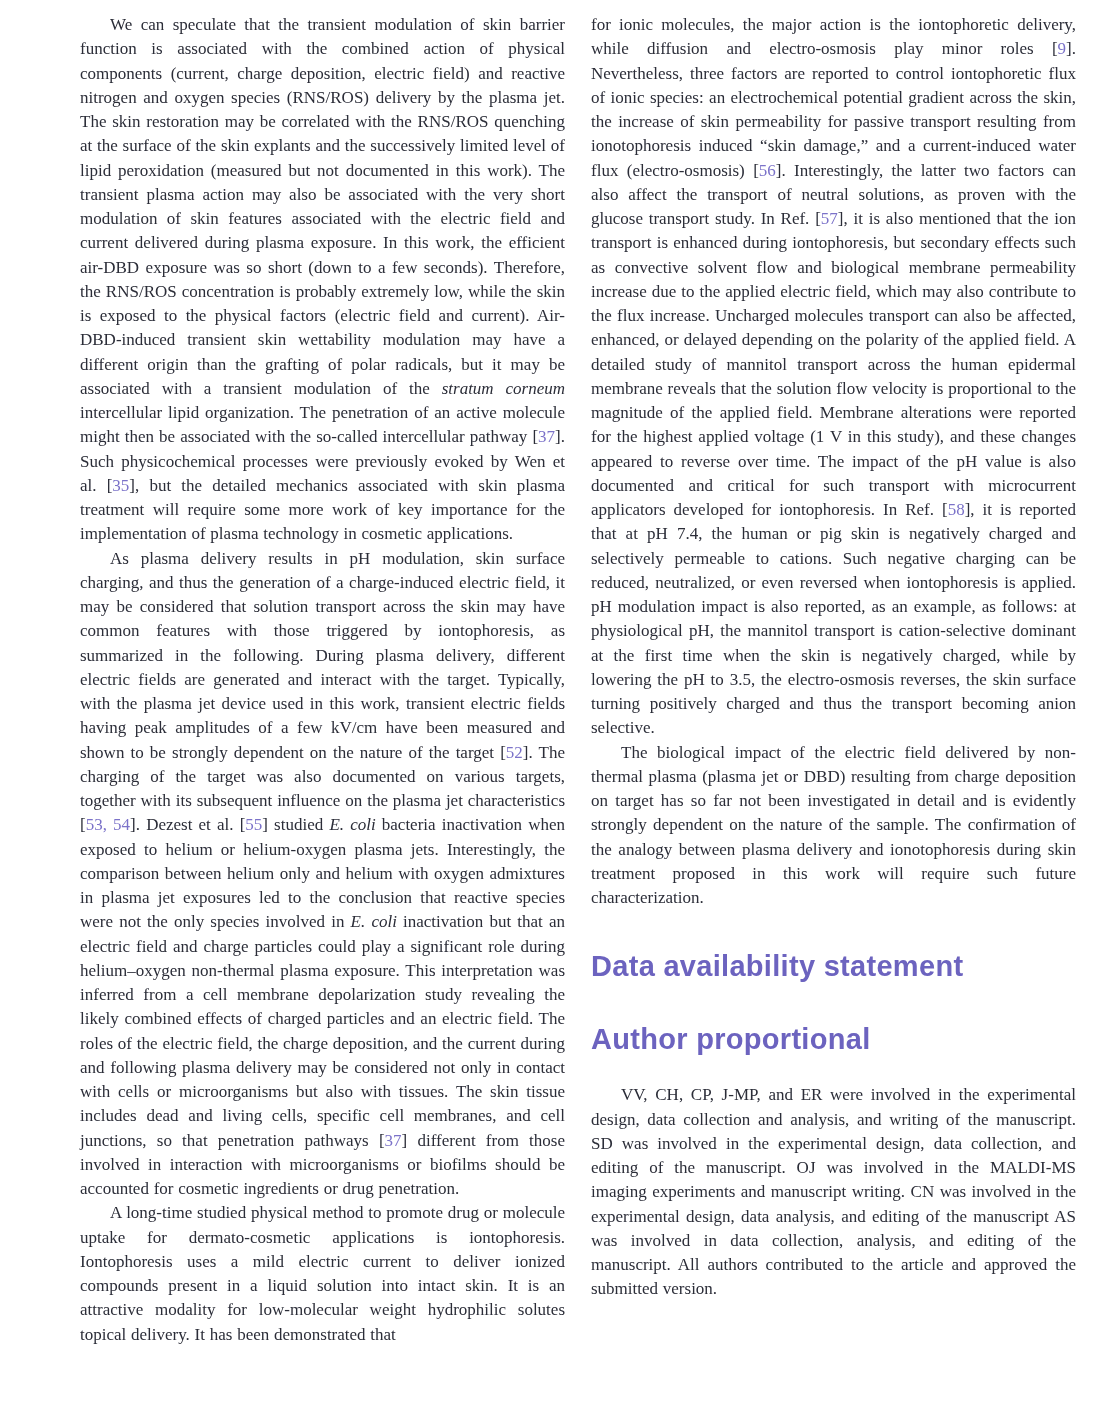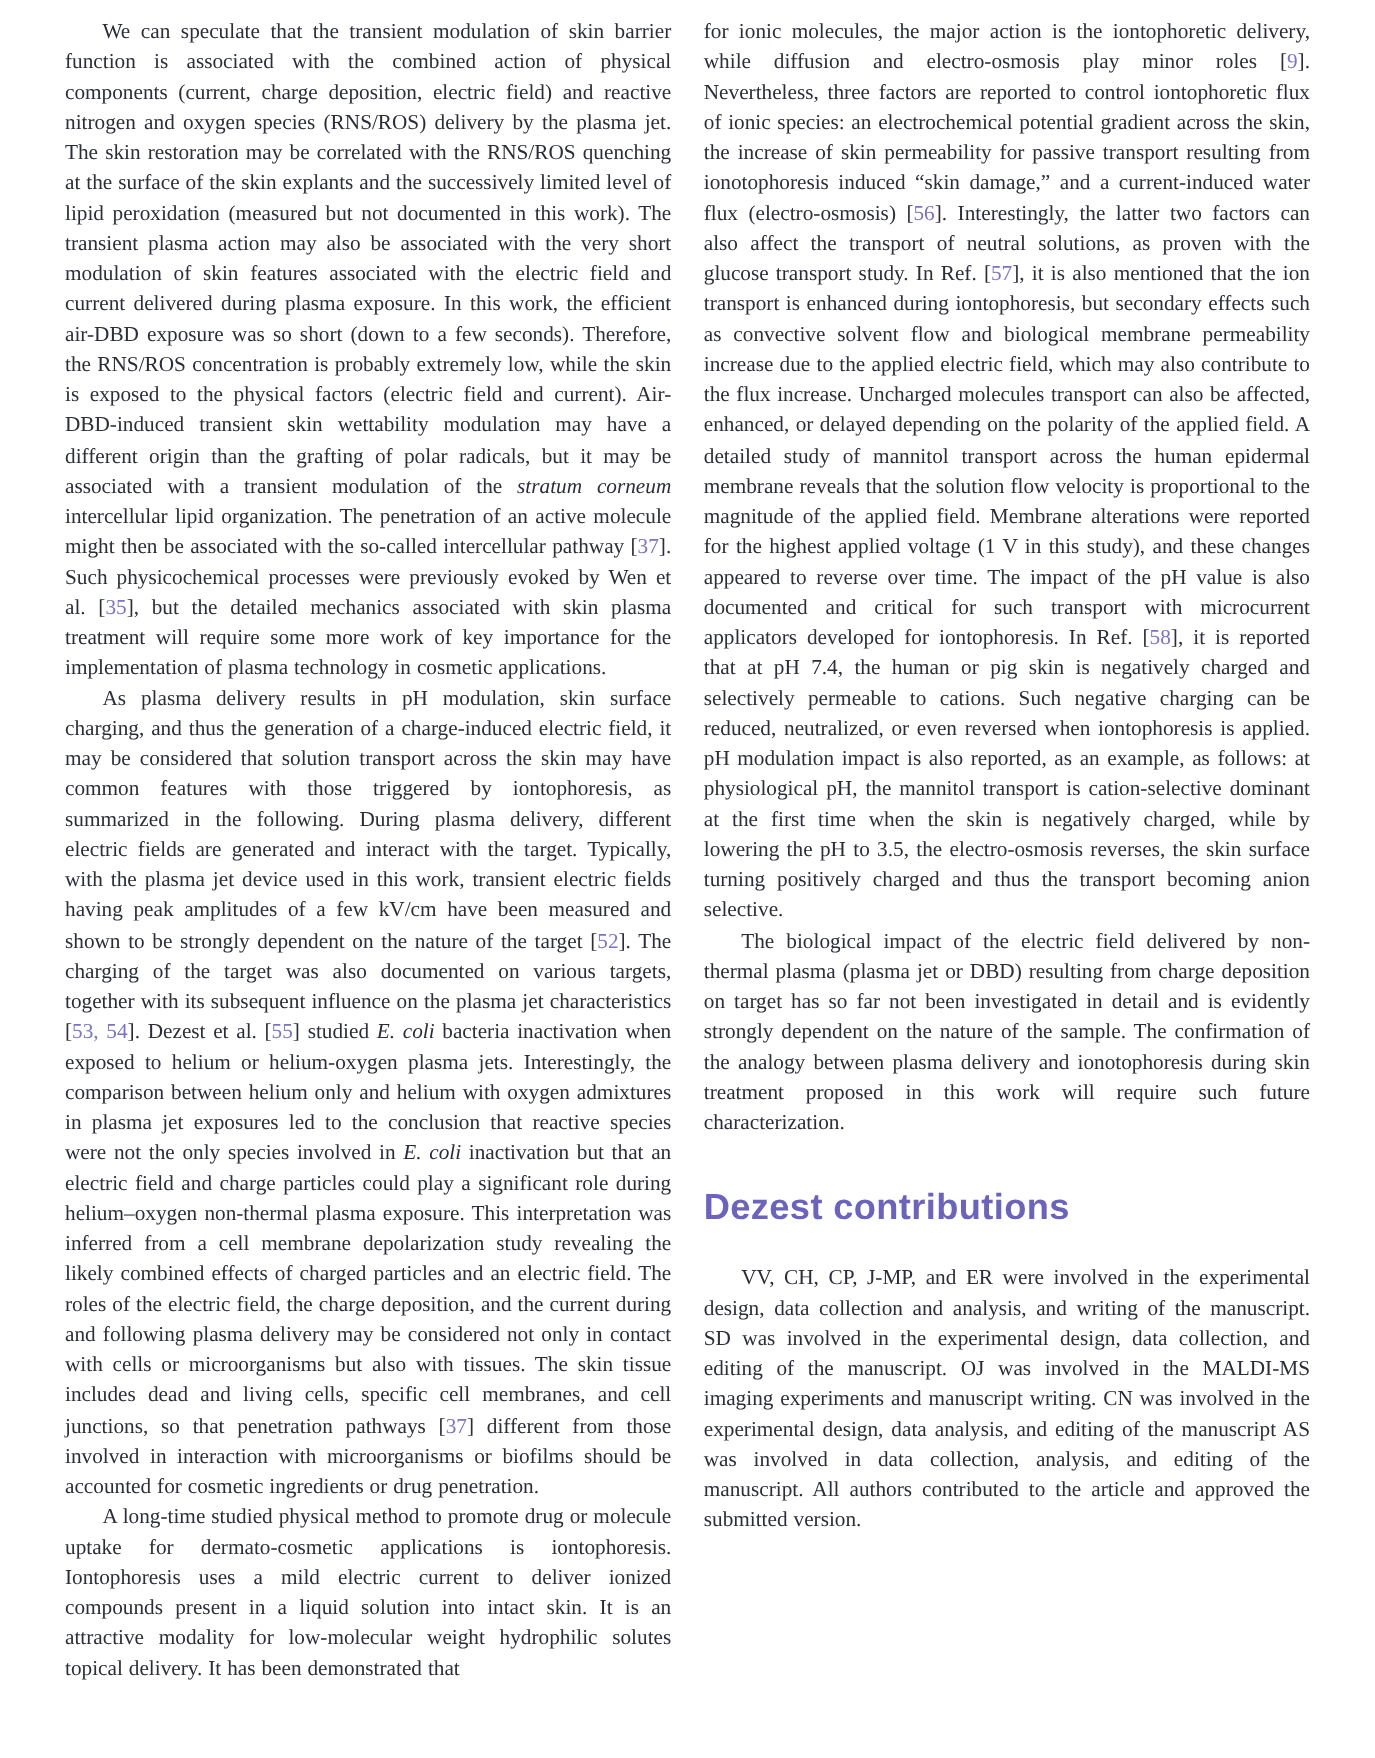--- a/index.html
+++ b/index.html
@@ -5,21 +5,21 @@
   html, body {
     margin: 0;
     padding: 0;
     background: #ffffff;
   }
   .page {
     box-sizing: border-box;
     width: 1100px;
     height: 1406px;
     background: var(--page-bg, #ffffff);
-    padding: 13px 52px 0 52px;
+    padding: 13px 52px 0 80px;
     display: flex;
     gap: 26px;
     overflow: hidden;
   }
   .col {
     width: 485px;
     flex: 0 0 485px;
   }
   p.body {
     font-family: "Liberation Serif", "DejaVu Serif", serif;
@@ -51,16 +51,17 @@
 
 <div class="page">
   <div class="col" id="col-left">
       <p class="body indent"><span>We can speculate that the transient modulation of skin barrier function is associated with the combined action of physical components (current, charge deposition, electric field) and reactive nitrogen and oxygen species (RNS/ROS) delivery by the plasma jet. The skin restoration may be correlated with the RNS/ROS quenching at the surface of the skin explants and the successively limited level of lipid peroxidation (measured but not documented in this work). The transient plasma action may also be associated with the very short modulation of skin features associated with the electric field and current delivered during plasma exposure. In this work, the efficient air-DBD exposure was so short (down to a few seconds). Therefore, the RNS/ROS concentration is probably extremely low, while the skin is exposed to the physical factors (electric field and current). Air-DBD-induced transient skin wettability modulation may have a different origin than the grafting of polar radicals, but it may be associated with a transient modulation of the </span><span class="i">stratum corneum</span><span> intercellular lipid organization. The penetration of an active molecule might then be associated with the so-called intercellular pathway [</span><span class="cite">37</span><span>]. Such physicochemical processes were previously evoked by Wen et al. [</span><span class="cite">35</span><span>], but the detailed mechanics associated with skin plasma treatment will require some more work of key importance for the implementation of plasma technology in cosmetic applications.</span></p>
       <p class="body indent"><span>As plasma delivery results in pH modulation, skin surface charging, and thus the generation of a charge-induced electric field, it may be considered that solution transport across the skin may have common features with those triggered by iontophoresis, as summarized in the following. During plasma delivery, different electric fields are generated and interact with the target. Typically, with the plasma jet device used in this work, transient electric fields having peak amplitudes of a few kV/cm have been measured and shown to be strongly dependent on the nature of the target [</span><span class="cite">52</span><span>]. The charging of the target was also documented on various targets, together with its subsequent influence on the plasma jet characteristics [</span><span class="cite">53, 54</span><span>]. Dezest et al. [</span><span class="cite">55</span><span>] studied </span><span class="i">E. coli</span><span> bacteria inactivation when exposed to helium or helium-oxygen plasma jets. Interestingly, the comparison between helium only and helium with oxygen admixtures in plasma jet exposures led to the conclusion that reactive species were not the only species involved in </span><span class="i">E. coli</span><span> inactivation but that an electric field and charge particles could play a significant role during helium–oxygen non-thermal plasma exposure. This interpretation was inferred from a cell membrane depolarization study revealing the likely combined effects of charged particles and an electric field. The roles of the electric field, the charge deposition, and the current during and following plasma delivery may be considered not only in contact with cells or microorganisms but also with tissues. The skin tissue includes dead and living cells, specific cell membranes, and cell junctions, so that penetration pathways [</span><span class="cite">37</span><span>] different from those involved in interaction with microorganisms or biofilms should be accounted for cosmetic ingredients or drug penetration.</span></p>
       <p class="body indent"><span>A long-time studied physical method to promote drug or molecule uptake for dermato-cosmetic applications is iontophoresis. Iontophoresis uses a mild electric current to deliver ionized compounds present in a liquid solution into intact skin. It is an attractive modality for low-molecular weight hydrophilic solutes topical delivery. It has been demonstrated that</span></p>
     </div>
   <div class="col" id="col-right">
       <p class="body"><span>for ionic molecules, the major action is the iontophoretic delivery, while diffusion and electro-osmosis play minor roles [</span><span class="cite">9</span><span>]. Nevertheless, three factors are reported to control iontophoretic flux of ionic species: an electrochemical potential gradient across the skin, the increase of skin permeability for passive transport resulting from ionotophoresis induced “skin damage,” and a current-induced water flux (electro-osmosis) [</span><span class="cite">56</span><span>]. Interestingly, the latter two factors can also affect the transport of neutral solutions, as proven with the glucose transport study. In Ref. [</span><span class="cite">57</span><span>], it is also mentioned that the ion transport is enhanced during iontophoresis, but secondary effects such as convective solvent flow and biological membrane permeability increase due to the applied electric field, which may also contribute to the flux increase. Uncharged molecules transport can also be affected, enhanced, or delayed depending on the polarity of the applied field. A detailed study of mannitol transport across the human epidermal membrane reveals that the solution flow velocity is proportional to the magnitude of the applied field. Membrane alterations were reported for the highest applied voltage (1 V in this study), and these changes appeared to reverse over time. The impact of the pH value is also documented and critical for such transport with microcurrent applicators developed for iontophoresis. In Ref. [</span><span class="cite">58</span><span>], it is reported that at pH 7.4, the human or pig skin is negatively charged and selectively permeable to cations. Such negative charging can be reduced, neutralized, or even reversed when iontophoresis is applied. pH modulation impact is also reported, as an example, as follows: at physiological pH, the mannitol transport is cation-selective dominant at the first time when the skin is negatively charged, while by lowering the pH to 3.5, the electro-osmosis reverses, the skin surface turning positively charged and thus the transport becoming anion selective.</span></p>
       <p class="body indent"><span>The biological impact of the electric field delivered by non-thermal plasma (plasma jet or DBD) resulting from charge deposition on target has so far not been investigated in detail and is evidently strongly dependent on the nature of the sample. The confirmation of the analogy between plasma delivery and ionotophoresis during skin treatment proposed in this work will require such future characterization.</span></p>
-      <h2 class="section">Dezest contributions</h2>
+      <h2 class="section">Data availability statement</h2>
+      <h2 class="section">Author proportional</h2>
       <p class="body indent"><span>VV, CH, CP, J-MP, and ER were involved in the experimental design, data collection and analysis, and writing of the manuscript. SD was involved in the experimental design, data collection, and editing of the manuscript. OJ was involved in the MALDI-MS imaging experiments and manuscript writing. CN was involved in the experimental design, data analysis, and editing of the manuscript AS was involved in data collection, analysis, and editing of the manuscript. All authors contributed to the article and approved the submitted version.</span></p>
     </div>
 </div>
 
 </body></html>

